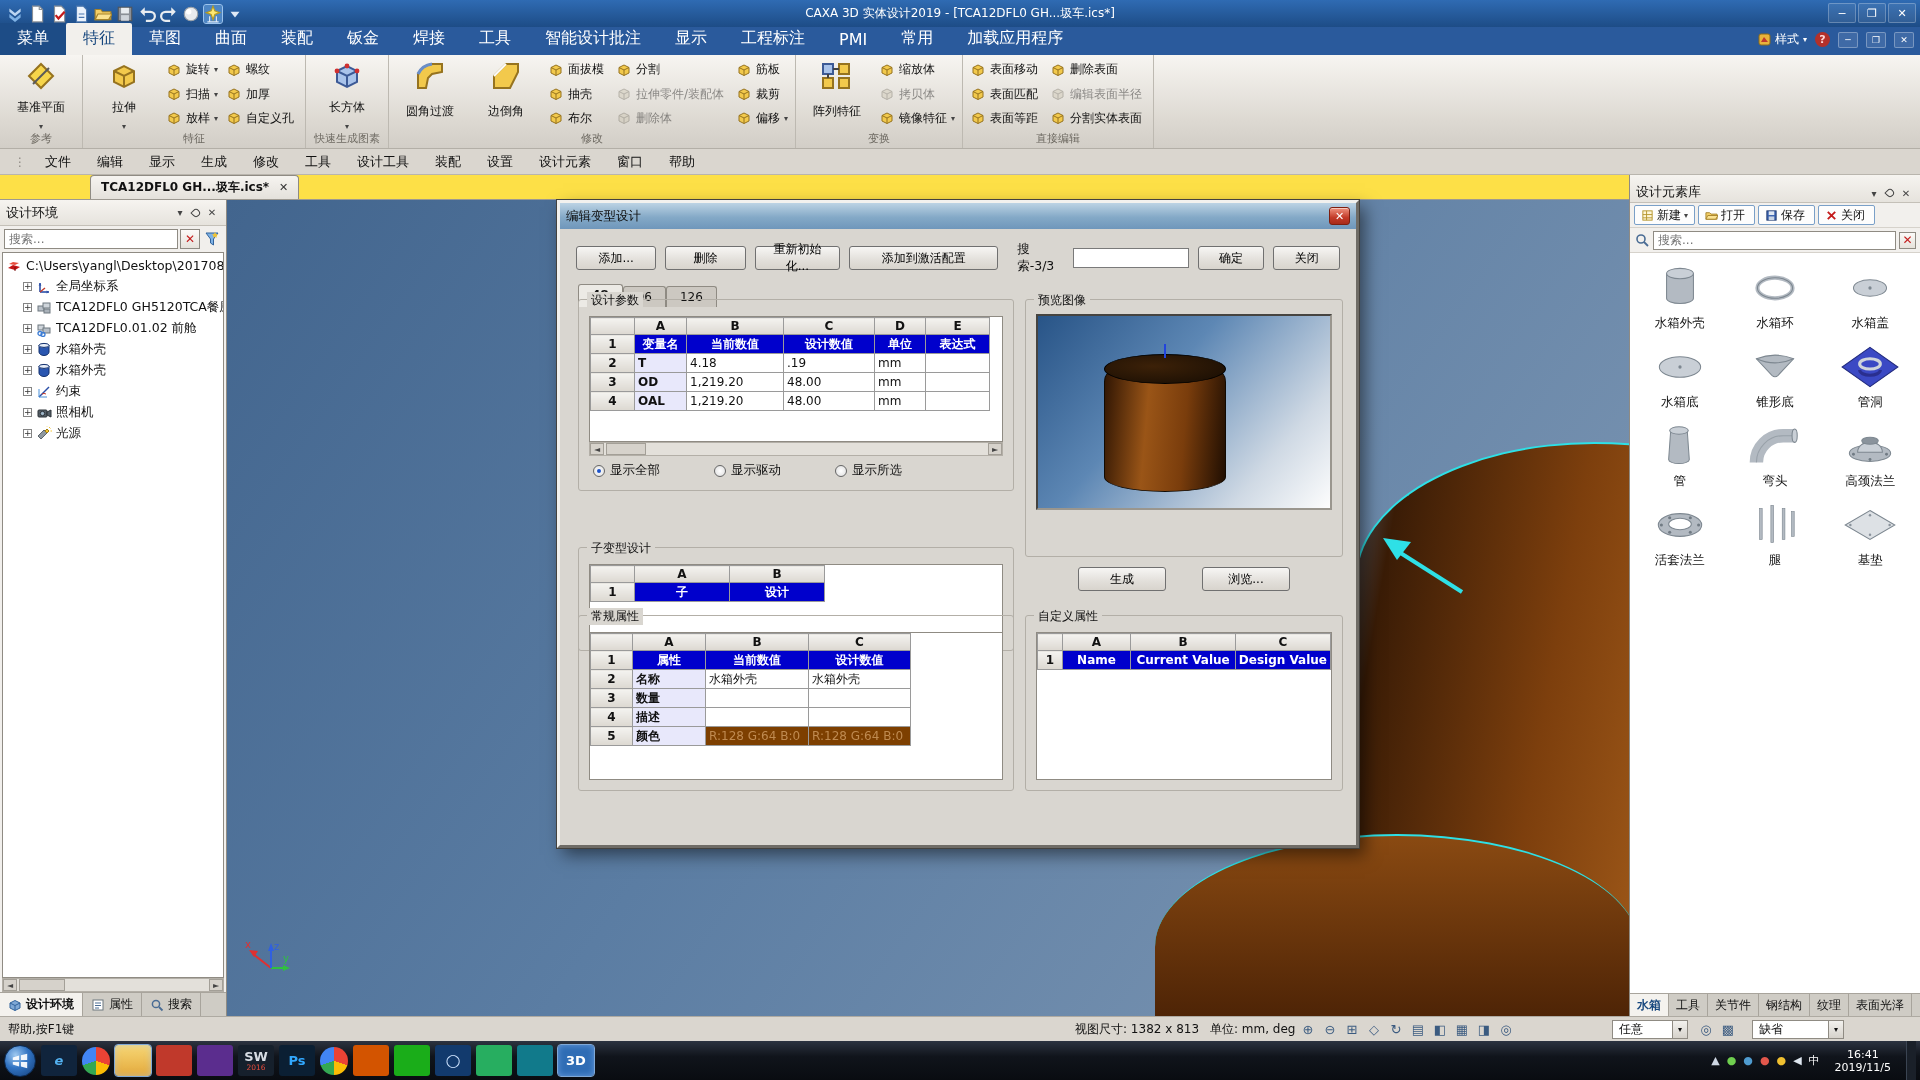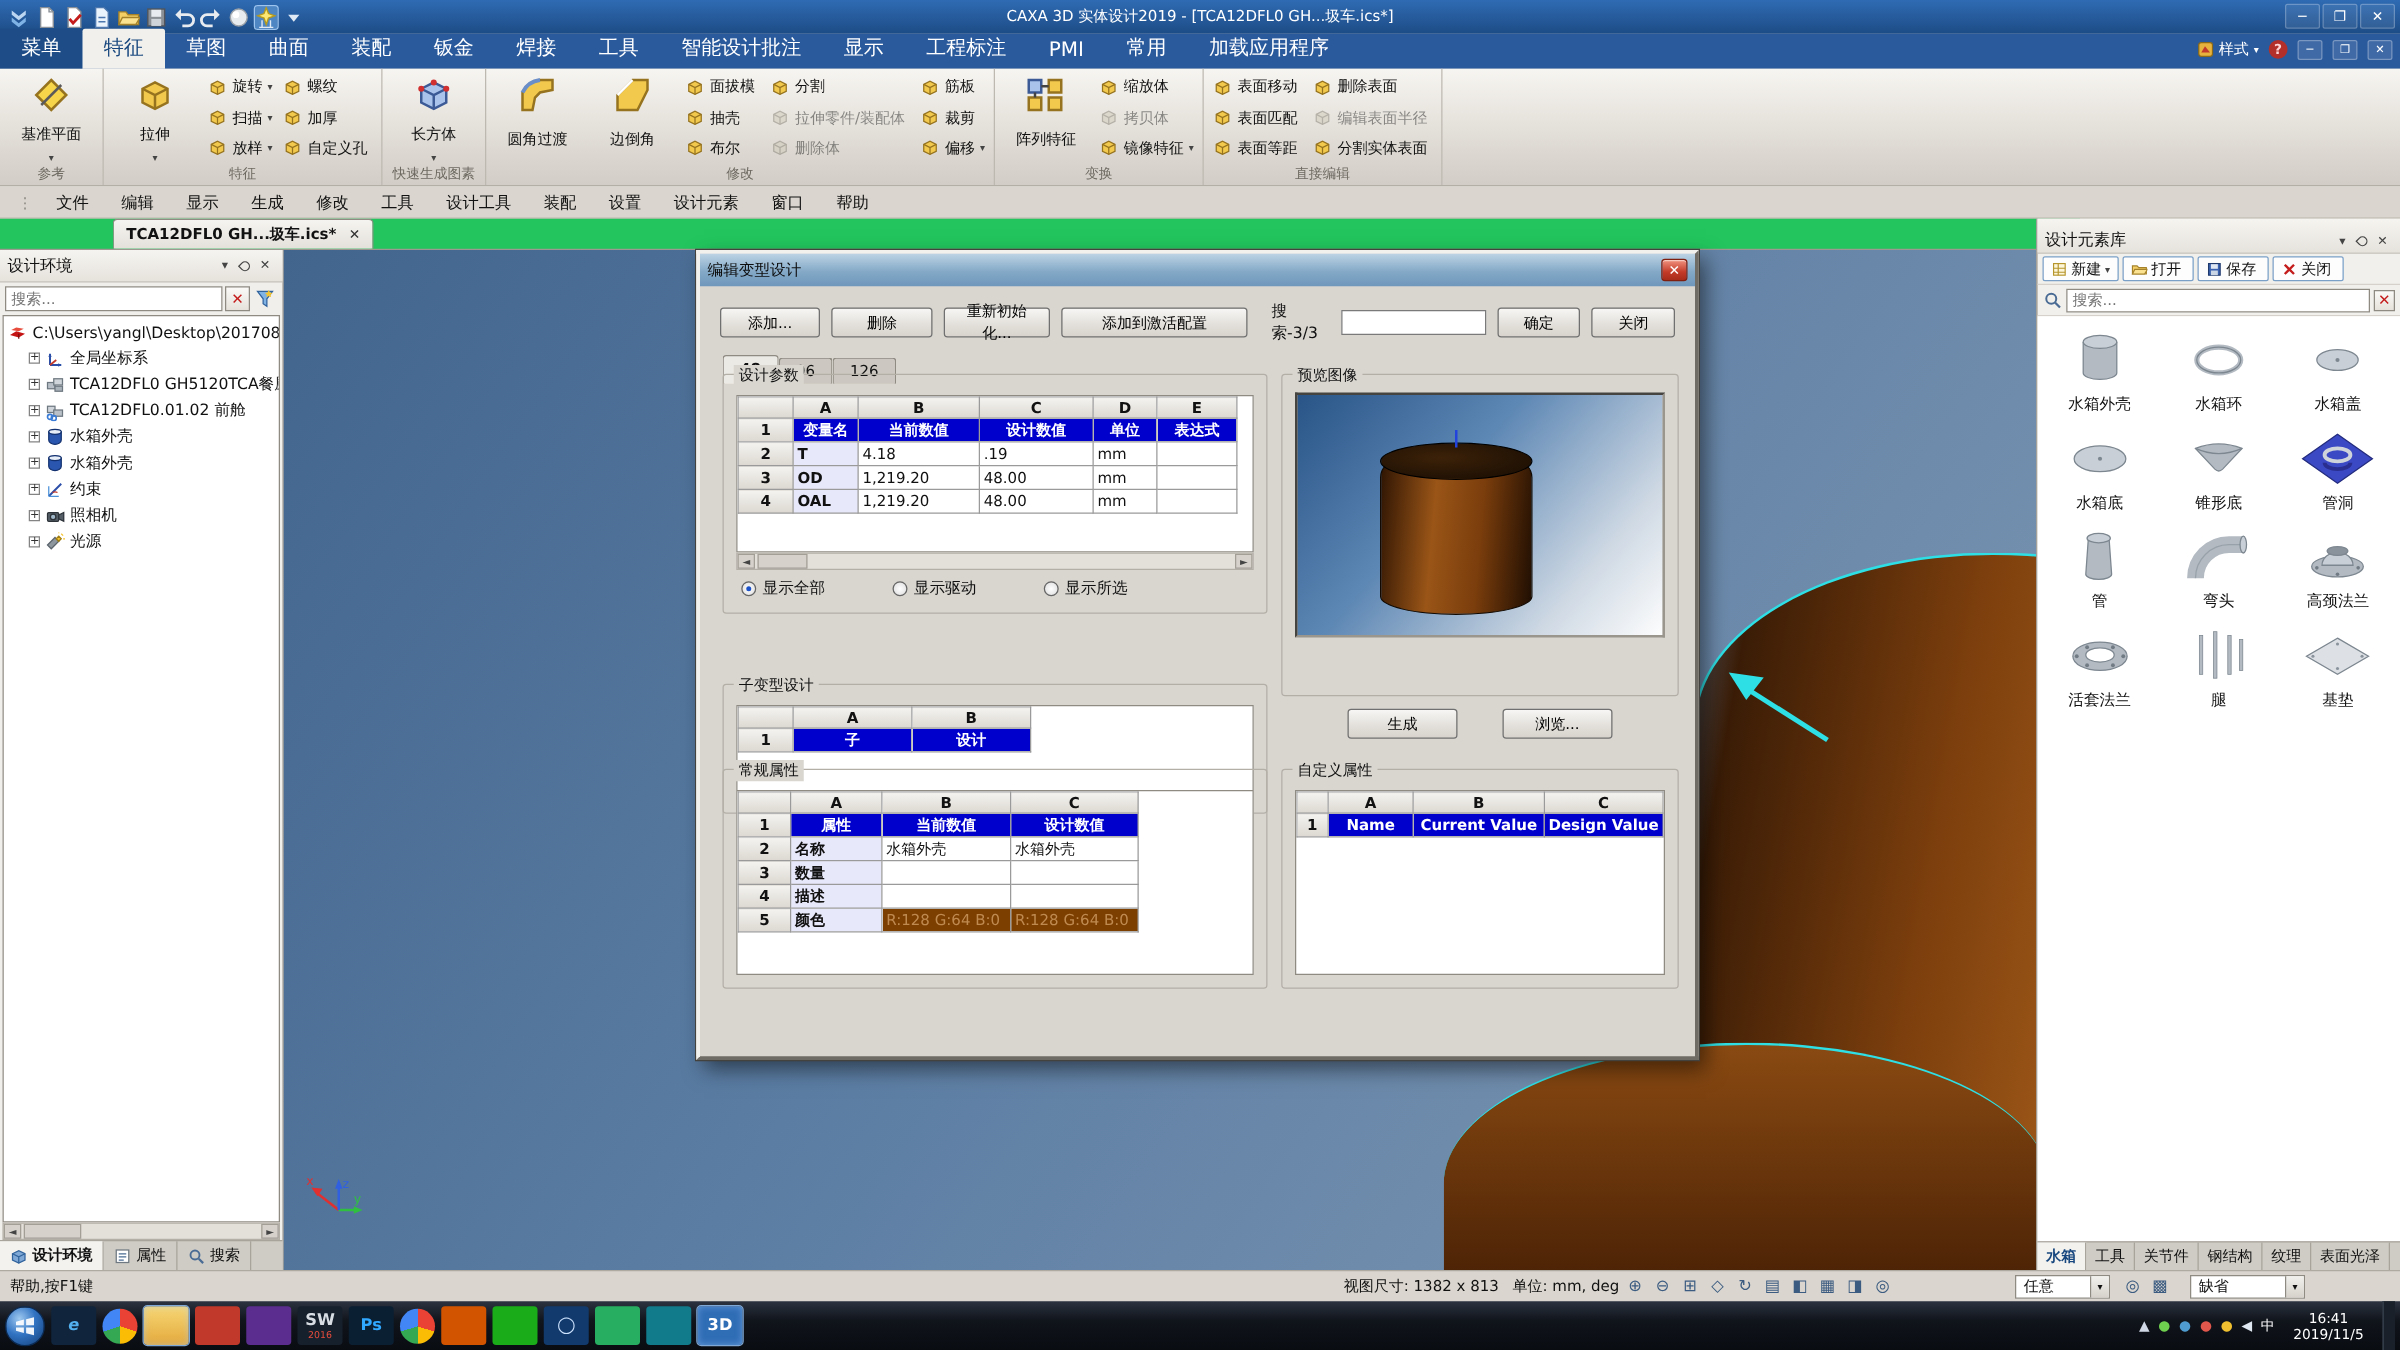--- a/index.html
+++ b/index.html
@@ -38,21 +38,21 @@
   .rcol{display:flex;flex-direction:column;justify-content:space-evenly;padding:0 3px;}
   .rsmall{display:flex;align-items:center;gap:4px;height:23px;font-size:12px;white-space:nowrap;}
   .rsicon{width:16px;height:16px;flex:0 0 16px;}
   .arr{font-size:8px;color:#444;}
   .disabled{opacity:.45;filter:grayscale(85%);}
 
   
   .menubar{position:absolute;left:0;top:149px;width:1920px;height:26px;background:#dad6cf;border-bottom:1px solid #b9b5ad;display:flex;align-items:center;gap:2px;padding-left:14px;}
   .mgrip{color:#8d8а83;color:#8d8983;margin-right:6px;letter-spacing:-1px;}
   .mitem{padding:4px 12px;font-size:13px;}
-  .tabrow{position:absolute;left:0;top:175px;width:1664px;height:25px;background:#22c55e;border-bottom:1px solid #9d9991;display:flex;align-items:flex-end;}
+  .tabrow{position:absolute;left:0;top:175px;width:1664px;height:25px;background:#fde047;border-bottom:1px solid #9d9991;display:flex;align-items:flex-end;}
   .doctab{margin-left:90px;background:linear-gradient(#f6f4f0,#e4e1db);border:1px solid #8f8b83;border-bottom:none;border-radius:4px 4px 0 0;padding:3px 10px;display:flex;gap:10px;align-items:center;font-weight:bold;font-size:12px;}
   .doctab .x{font-weight:normal;color:#333;font-size:11px;}
   .tabrow-more{position:absolute;right:12px;bottom:4px;font-size:10px;color:#333;}
 
   
   .leftpanel{position:absolute;left:0;top:200px;width:227px;height:816px;background:#f1efec;border-right:1px solid #8f8b83;display:flex;flex-direction:column;}
   .lp-head{height:26px;display:flex;align-items:center;padding:0 6px;border-bottom:1px solid #c4c0b8;background:linear-gradient(#f6f4f0,#e6e3dd);font-size:13px;}
   .lp-head .sp{flex:1;}
   .lp-ic{width:16px;height:16px;display:flex;align-items:center;justify-content:center;color:#444;font-size:10px;}
   .pinicon{display:inline-block;width:8px;height:8px;border:1px solid #444;border-radius:50% 50% 50% 0;transform:rotate(45deg);}

